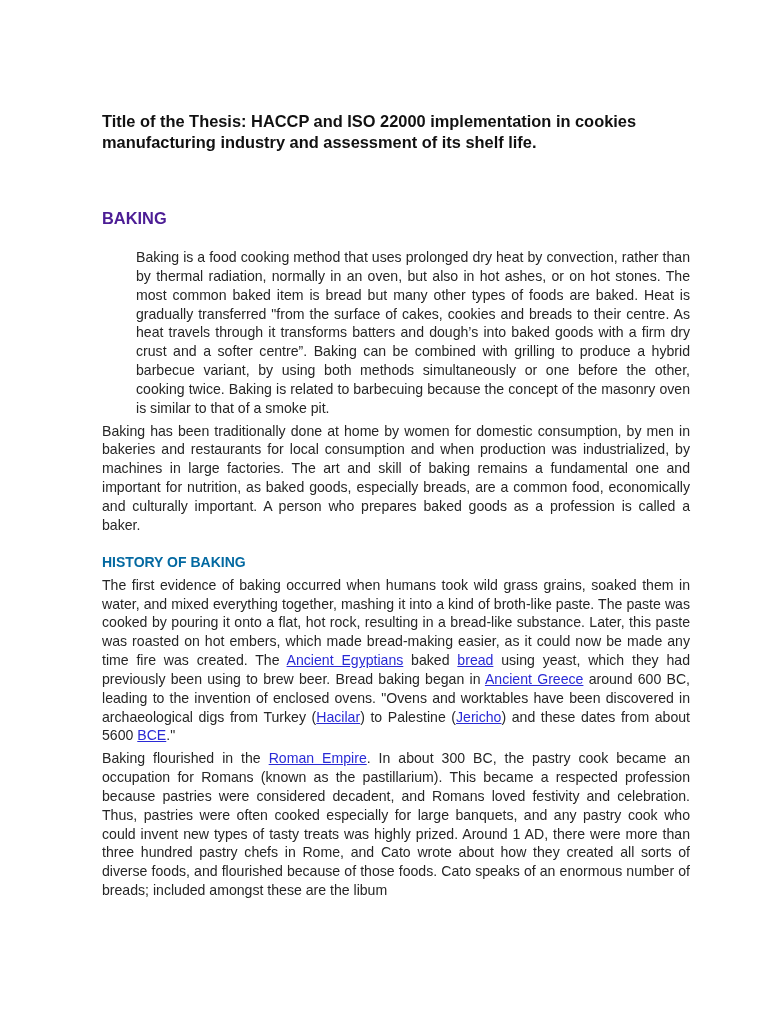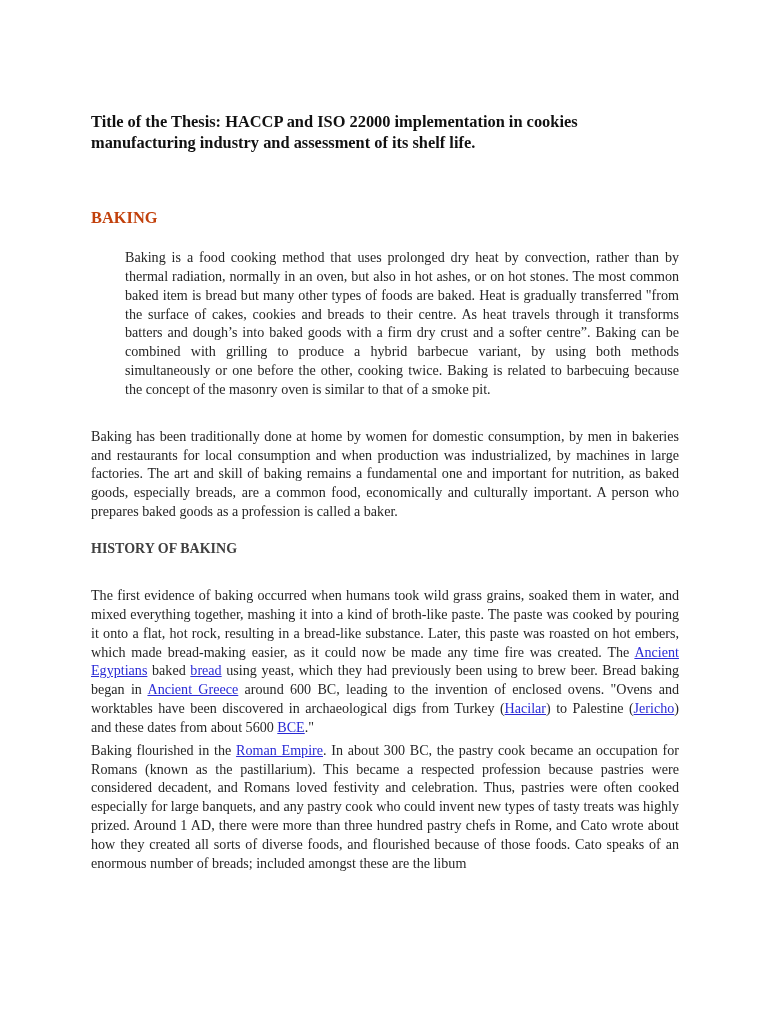--- a/index.html
+++ b/index.html
@@ -8,56 +8,56 @@
       background: #ffffff;
     }
     body {
       width: 768px;
       height: 1024px;
       overflow: hidden;
       position: relative;
     }
     .page {
       position: absolute;
-      left: 91px;
+      left: 102px;
       top: 111px;
       width: 588px;
       color: #1a1a1a;
-      font-family: Liberation Serif, serif;
+      font-family: Liberation Sans, sans-serif;
     }
     .thesis-title {
       font-weight: bold;
       font-size: 16.4px;
       line-height: 21px;
       margin: 0;
       color: #111;
     }
     .section-heading {
       font-weight: bold;
       font-size: 16.4px;
       line-height: 20px;
       margin: 55px 0 0 0;
-      color: #c2410c;
+      color: #4c1d95;
     }
     .sub-heading {
       font-weight: bold;
       font-size: 14px;
       line-height: 19px;
       margin: 18px 0 0 0;
-      color: #404040;
+      color: #0369a1;
     }
     p.body {
       font-size: 14.1px;
       line-height: 18.85px;
       text-align: justify;
       margin: 0;
       color: #262626;
     }
     p.first { margin-top: 20px; margin-left: 34px; }
-    p.gap { margin-top: 28px; }
+    p.gap { margin-top: 4px; }
     p.small-gap { margin-top: 4px; }
     a.link {
       color: #2a2ad6;
       text-decoration: underline;
     }
   </style>
 </head>
 <body>
 
 <div class="page">

